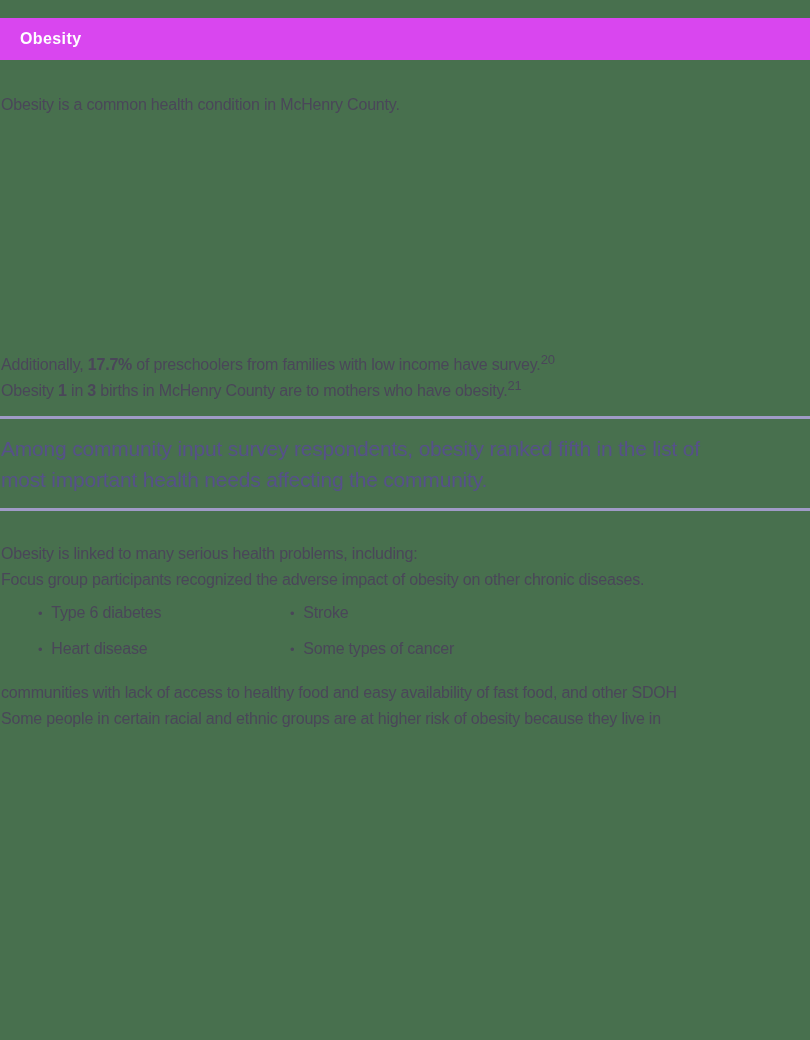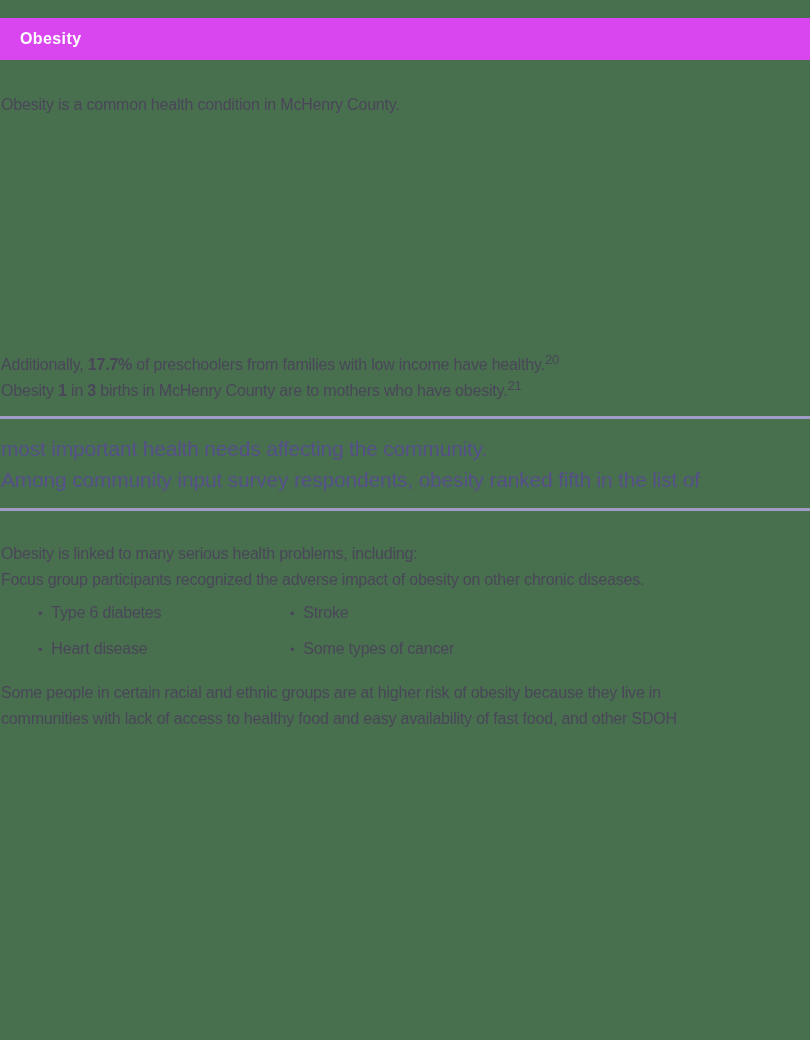--- a/index.html
+++ b/index.html
@@ -93,32 +93,32 @@
   <div class="header-bar">
     <span class="header-title">Obesity</span>
   </div>
 
   <div class="abs body-text intro">
     <span>Obesity is a common health condition in McHenry County.</span>
   </div>
 
   <div class="abs body-text stats">
     <div>
-      <span>Additionally, </span><span class="b">17.7%</span><span> of preschoolers from families with low income have healthy.</span><sup class="cite">20</sup>
+      <span>Additionally, </span><span class="b">17.7%</span><span> of preschoolers from families with low income have survey.</span><sup class="cite">20</sup>
     </div>
     <div>
       <span>Obesity </span><span class="b">1</span><span> in </span><span class="b">3</span><span> births in McHenry County are to mothers who have obesity.</span><sup class="cite">21</sup>
     </div>
   </div>
 
   <div class="rule rule-1"></div>
 
   <div class="abs callout">
+    <div>Among community input survey respondents, obesity ranked fifth in the list of</div>
     <div>most important health needs affecting the community.</div>
-    <div>Among community input survey respondents, obesity ranked fifth in the list of</div>
   </div>
 
   <div class="rule rule-2"></div>
 
   <div class="abs body-text focus">
     <div>Obesity is linked to many serious health problems, including:</div>
     <div>Focus group participants recognized the adverse impact of obesity on other chronic diseases.</div>
   </div>
 
   <div class="bullets">
@@ -138,17 +138,17 @@
         <span>Stroke</span>
       </div>
       <div class="bullet-item">
         <span class="bullet-dot">•</span>
         <span>Some types of cancer</span>
       </div>
     </div>
   </div>
 
   <div class="abs body-text sdoh">
+    <div>communities with lack of access to healthy food and easy availability of fast food, and other SDOH</div>
     <div>Some people in certain racial and ethnic groups are at higher risk of obesity because they live in</div>
-    <div>communities with lack of access to healthy food and easy availability of fast food, and other SDOH</div>
   </div>
 
 </div>
 
 </body></html>

